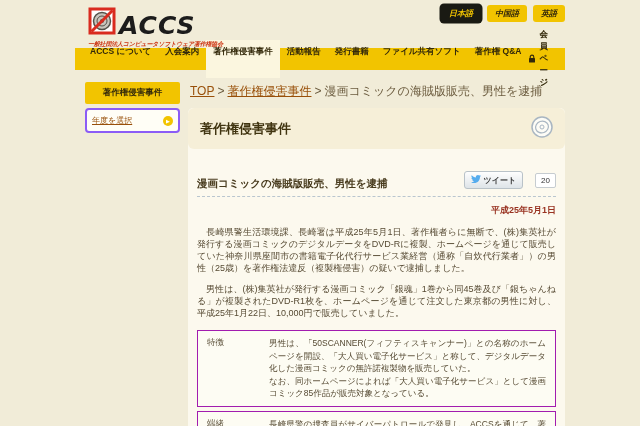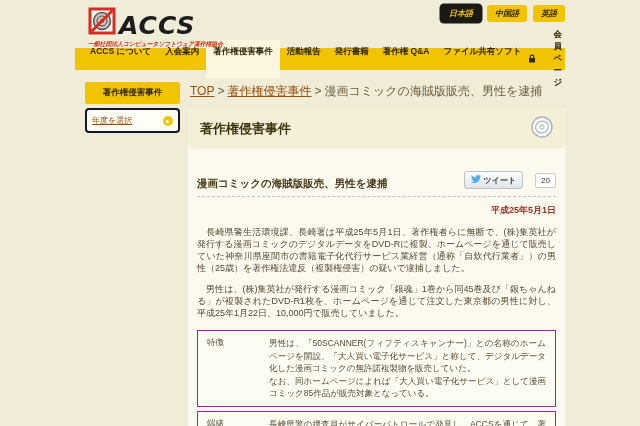--- a/index.html
+++ b/index.html
@@ -19,27 +19,27 @@
   .brand { font-size:25px; font-weight:bold; color:#1c1c1c; letter-spacing:1px; line-height:27px; font-family:"DejaVu Sans",sans-serif; }
   .tagline { font-size:6px; color:#cc3311; margin-top:1px; font-weight:bold; letter-spacing:-0.2px; white-space:nowrap; }
   .langs { position:absolute; right:0; top:5px; display:flex; gap:6px; }
   .lang { font-size:8px; font-weight:bold; padding:3px 8px; border-radius:3px; background:#f2c400; color:#33290a; cursor:pointer; white-space:nowrap; }
   .lang.active { background:#1a1a13; color:#f2c400; box-shadow:0 0 0 1.5px #1a1a13; }
 
   
   .nav { height:22px; background:#f2c400; display:flex; align-items:center; padding:0 8px; }
   .nav-item { font-size:8.5px; font-weight:bold; color:#33290a; padding:0 7px; height:38px; line-height:22px; cursor:pointer; white-space:nowrap; }
   .nav-item.active { background:#fbf6df; }
-  .nav-member { margin-left:auto; display:flex; align-items:center; gap:17px; font-size:8.5px; font-weight:bold; color:#33290a; cursor:pointer; padding-right:4px;justify-content:space-between; }
+  .nav-member { margin-left:auto; display:flex; align-items:center; gap:3px; font-size:8.5px; font-weight:bold; color:#33290a; cursor:pointer; padding-right:4px;justify-content:space-between; }
 
   
   .content { display:flex; margin-top:12px; padding-left:10px; gap:8px; align-items:flex-start; }
   .sidebar { width:95px; flex:none; }
   .sb-head { background:#f2c400; text-align:center; font-size:8.5px; font-weight:bold; color:#33290a; padding:5px 2px; border-radius:2px; }
-  .sb-item { margin-top:4px; background:#fffef6; border:2px solid #0f172a; border-radius:4px; padding:5px 5px; display:flex; align-items:center; justify-content:space-between; cursor:pointer; }
+  .sb-item { margin-top:4px; background:#fffef6; border:2px solid #8b5cf6; border-radius:4px; padding:5px 5px; display:flex; align-items:center; justify-content:space-between; cursor:pointer; }
   .sb-item-label { font-size:8px; color:#99500a; text-decoration:underline; }
   .sb-arrow { width:10px; height:10px; border-radius:50%; background:#f2c400; color:#fff; font-size:5px; display:flex; align-items:center; justify-content:center; flex:none; }
 
   .main { flex:1; min-width:0; }
   .breadcrumb { font-size:12px; color:#6b5b3e; margin:1px 0 8px 2px; }
   .bc-link { color:#99500a; text-decoration:underline; cursor:pointer; }
   .bc-sep { margin:0 3px; }
 
   .panel { background:#fcf9ee; border-radius:5px; min-height:340px; padding-bottom:10px; }
   .title-bar { background:#f6efd8; border-radius:6px; padding:11px 12px; position:relative; }
@@ -88,22 +88,22 @@
       <span class="lang">英語</span>
     </div>
   </div>
 
   <div class="nav">
     <span class="nav-item">ACCS について</span>
     <span class="nav-item">入会案内</span>
     <span class="nav-item active">著作権侵害事件</span>
     <span class="nav-item">活動報告</span>
     <span class="nav-item">発行書籍</span>
+    <span class="nav-item">ファイル共有ソフト</span>
     <span class="nav-item">著作権 Q&amp;A</span>
-    <span class="nav-item">ファイル共有ソフト</span>
     <span class="nav-member">
       <span>
         <svg width="8" height="9" viewBox="0 0 8 9">
           <rect x="1" y="4" width="6" height="4.5" rx="0.6" fill="#33290a"></rect>
           <path d="M2.2 4.2 V2.9 a1.8 1.8 0 0 1 3.6 0 V4.2" fill="none" stroke="#33290a" stroke-width="1.1"></path>
         </svg>
       </span>
       <span>会員ページ</span>
     </span>
   </div>

